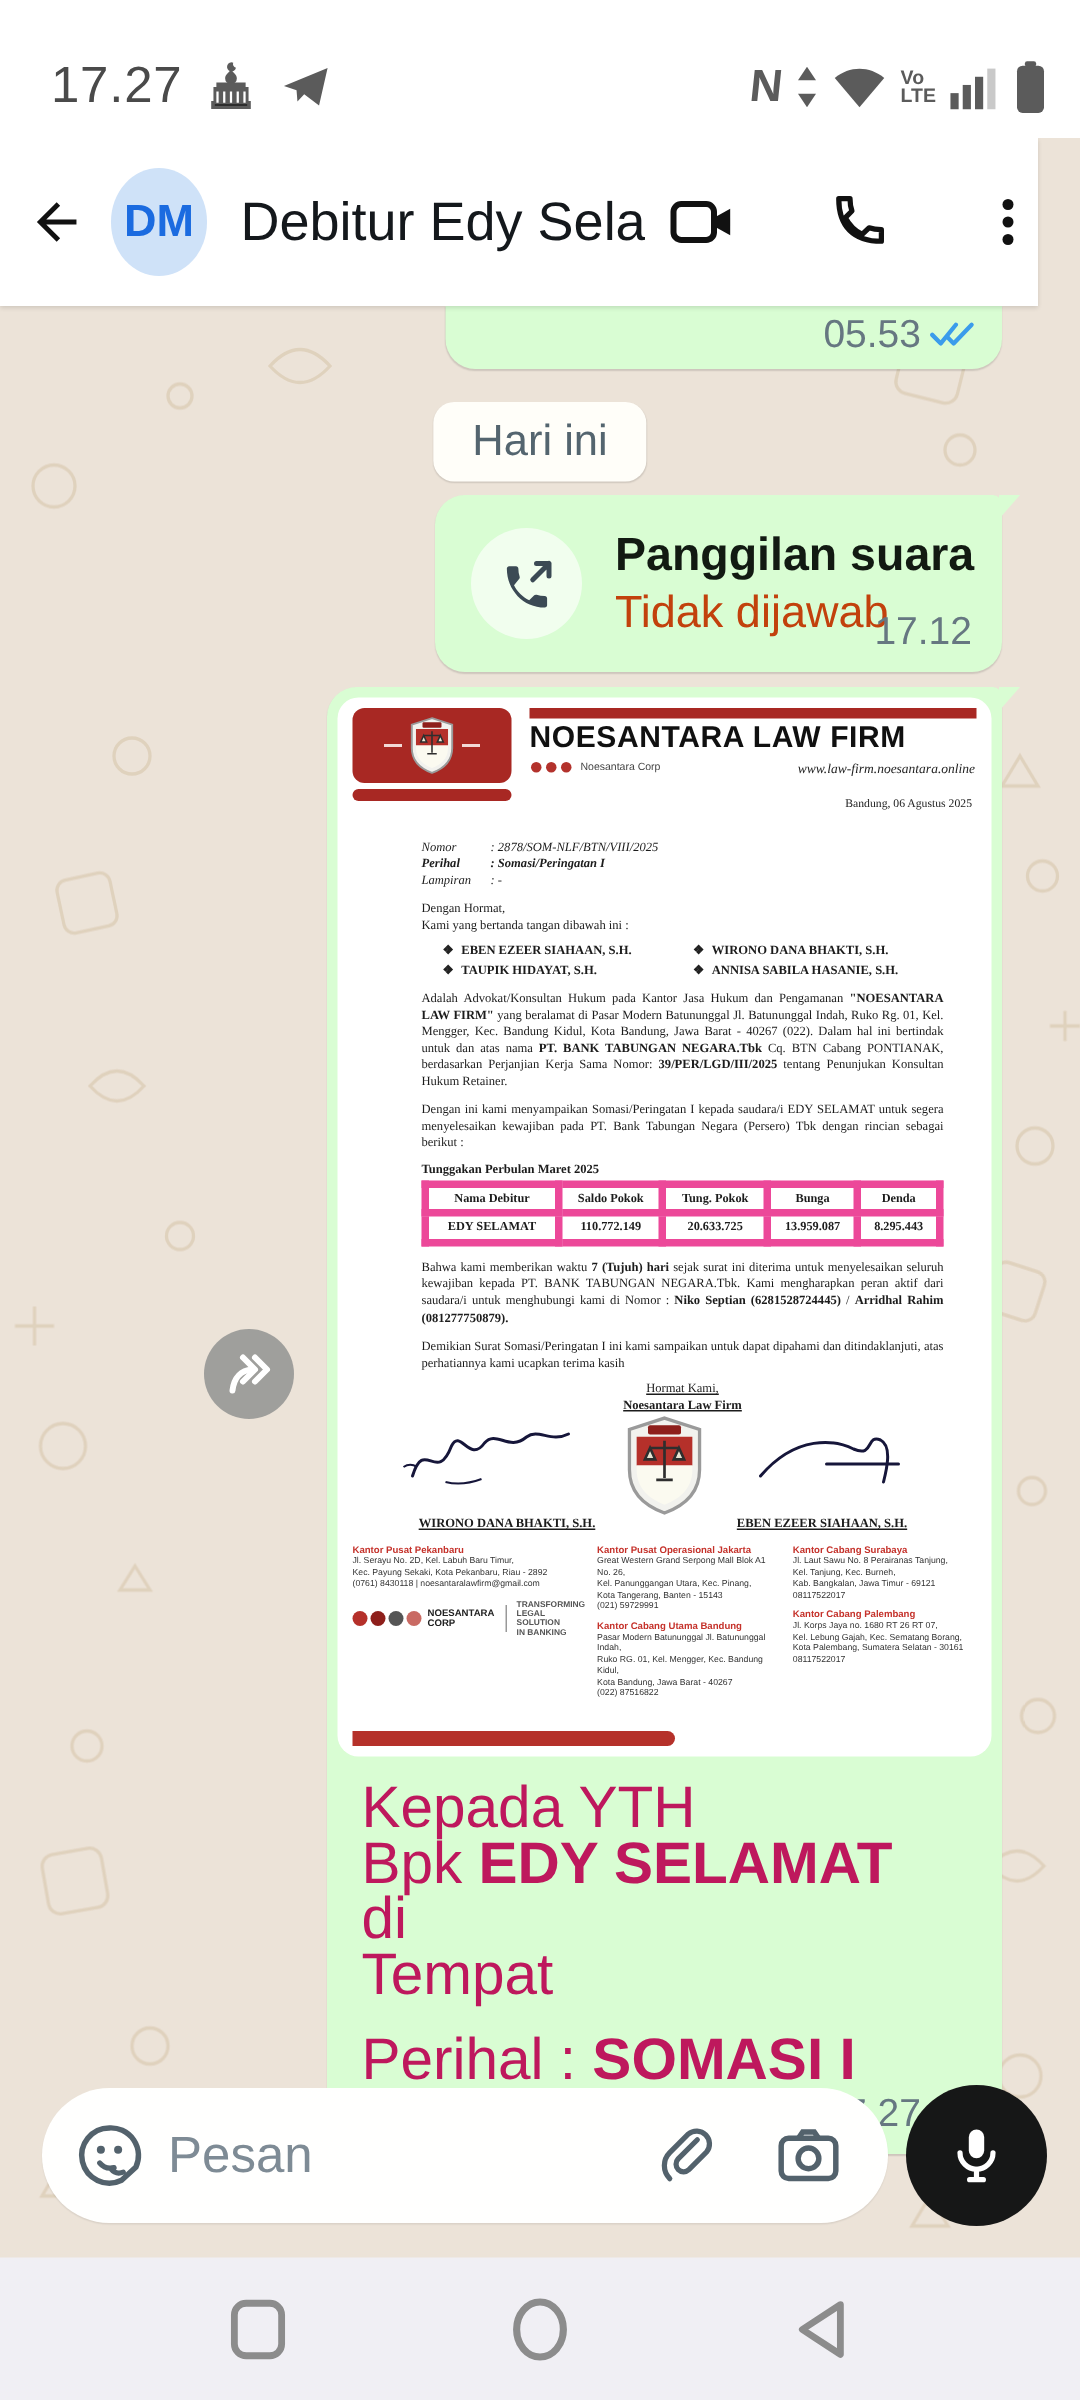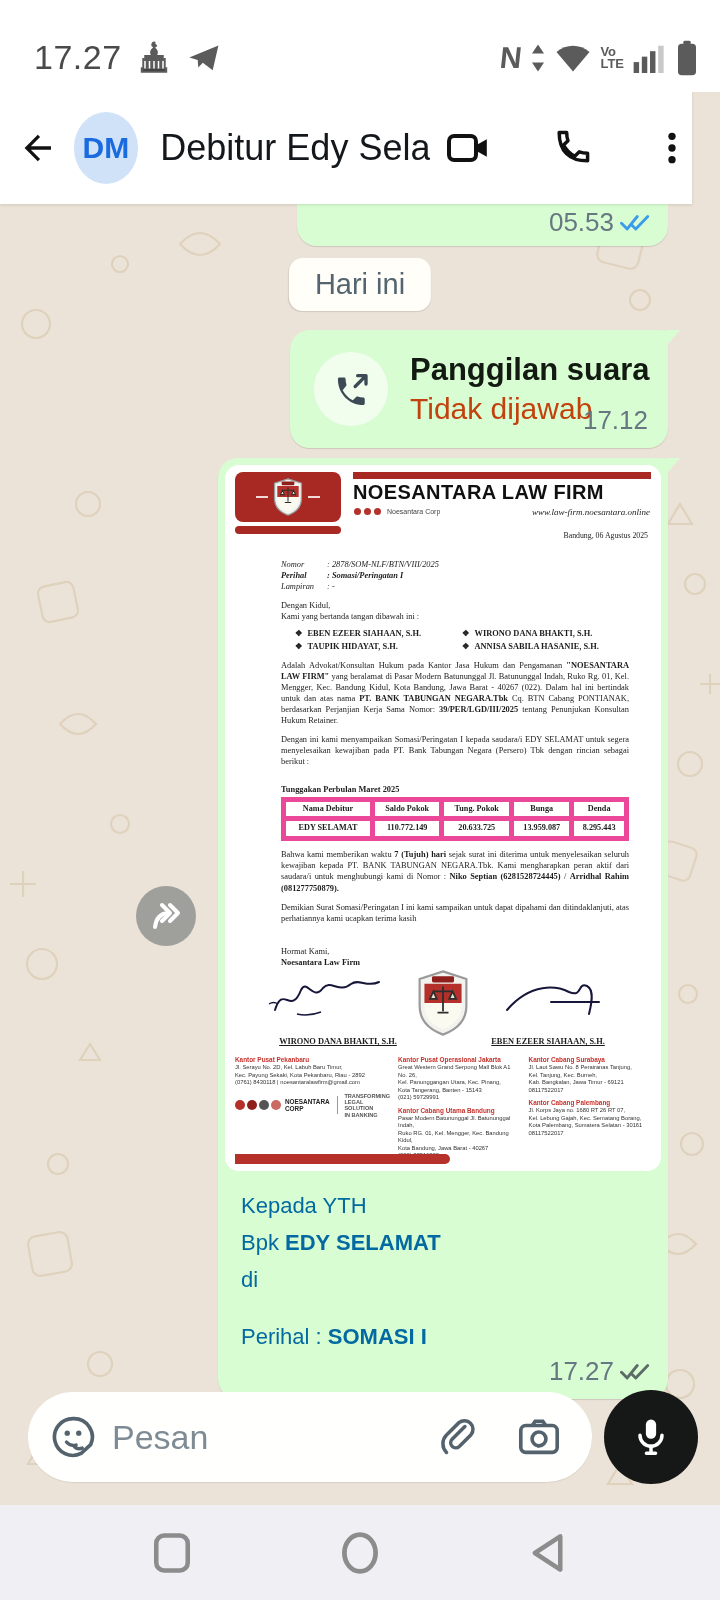--- a/index.html
+++ b/index.html
@@ -26,21 +26,21 @@
   
   .doodles { position:absolute; left:0; top:204px; z-index:0; pointer-events:none; }
 
   
   .bubble { position:absolute; background:#d9fdd3; box-shadow:0 1px 1px rgba(0,0,0,.13); z-index:5; }
   .meta-time { color:#667781; font-size:26px; display:flex; align-items:center; gap:6px; }
 
   .cut-bubble { left:297px; top:204px; width:371px; height:42px; border-radius:0 0 20px 20px;
                 display:flex; align-items:center; justify-content:flex-end; padding:0 18px 6px 0; }
 
-  .date-pill { position:absolute; left:50%; transform:translateX(-50%); top:258px; background:#fffef9;
+  .date-pill { position:absolute; left:50%; transform:translateX(-50%); top:268px; background:#fffef9;
                border-radius:14px; padding:10px 26px; font-size:29px; color:#54656f; z-index:5;
                box-shadow:0 1px 1px rgba(0,0,0,.12); }
 
   .call-bubble { left:290px; top:330px; width:378px; height:118px; border-radius:20px 6px 20px 20px;
                  display:flex; align-items:center; padding:0 18px 0 24px; }
   .call-tail { position:absolute; right:-12px; top:0; width:0; height:0;
                border-left:14px solid #d9fdd3; border-bottom:16px solid transparent; }
   .call-circle { width:74px; height:74px; border-radius:50%; background:rgba(255,255,255,.62);
                  display:flex; align-items:center; justify-content:center; flex:0 0 auto; }
   .call-texts { margin-left:22px; }
@@ -69,48 +69,48 @@
   .lh-sub { position:absolute; left:129px; top:43px; display:flex; align-items:center; gap:3px; }
   .lh-dot { width:7px; height:7px; border-radius:50%; background:#b3322c; }
   .lh-corp { font-family:"Liberation Sans",sans-serif; font-size:7px; color:#444; margin-left:3px; }
   .lh-web { position:absolute; right:11px; top:42px; font-style:italic; font-size:9px; color:#222; }
   .lh-date { position:absolute; right:13px; top:66px; font-size:7.8px; color:#1c1c1c; }
 
   .doc-body { margin:14px 32px 0 56px; font-size:8.4px; line-height:1.32; }
   .meta-row { display:flex;font-style:italic; }
   .meta-label { width:46px; }
   .doc p.just { text-align:justify; margin-top:8px; }
-  .gap8 { margin-top:8px; } .gap6 { margin-top:16px; }
+  .gap8 { margin-top:8px; } .gap6 { margin-top:6px; }
   .b { font-weight:bold; }
   .lawyers { display:grid; grid-template-columns:1fr 1fr; margin:6px 0 0 14px; font-weight:bold; row-gap:1px; }
   .lawyer { display:flex; gap:5px; }
   .diam { color:#222; }
 
   table.debt { border-collapse:collapse; width:100%; margin-top:2px; font-size:8.2px; }
   table.debt th, table.debt td { border:5px solid #ec4899; text-align:center; padding:2px 2px; font-weight:bold; }
 
-  .closing { text-align:left; margin-top:22px; }
+  .closing { text-align:center; margin-top:6px;text-decoration:underline; }
   .sig-area { position:relative; height:78px; margin:2px 24px 0 24px; }
   .sig-shield { position:absolute; left:50%; transform:translateX(-50%); top:0; }
   .sig-name { position:absolute; bottom:2px; width:178px; text-align:center; font-weight:bold; font-size:8.4px;
               text-decoration:underline; }
   .doc-footer { margin:8px 10px 0 10px; display:flex; gap:8px; font-family:"Liberation Sans",sans-serif; }
   .f-col { flex:1; }
   .f-head { color:#c5322b; font-weight:bold; font-size:6.4px; margin-bottom:1px; }
   .f-body { font-size:5.8px; color:#333; line-height:1.3; white-space:pre-line; margin-bottom:5px; }
   .f-brand { display:flex; align-items:center; gap:4px; margin-top:6px; }
   .f-logos { display:flex; gap:2px; }
   .f-logo { width:10px; height:10px; border-radius:50%; }
   .f-corp { font-size:6.4px; font-weight:bold; color:#222; }
   .f-sep { width:1px; height:18px; background:#999; margin:0 3px; }
   .f-tag { font-size:5.6px; font-weight:bold; color:#555; line-height:1.15; white-space:pre-line; }
   .doc-redbar { position:absolute; left:10px; bottom:7px; width:215px; height:10px; background:#b5312a; border-radius:0 5px 5px 0; }
 
   
-  .caption { margin:16px 10px 0 16px; font-size:22px; color:#0369a1; line-height:37px; }
+  .caption { margin:16px 10px 0 16px; font-size:39px; color:#be185d; line-height:37px; }
   .cap-blank { height:20px; }
   .img-bubble .stamp { position:absolute; right:18px; bottom:12px; }
 
   
   .composer { position:absolute; left:0; top:1392px; width:720px; z-index:10; }
   .input-pill { position:absolute; left:28px; top:0; width:564px; height:90px; background:#fffffe; border-radius:45px;
                 display:flex; align-items:center; box-shadow:0 1px 1px rgba(0,0,0,.08); }
   .placeholder { font-size:34px; color:#7e8b95; margin-left:16px; flex:1; }
   .pill-icons { display:flex; align-items:center; gap:38px; margin-right:30px; }
   .mic-btn { position:absolute; left:604px; top:-2px; width:94px; height:94px; border-radius:50%; background:#161717;
@@ -299,21 +299,21 @@
         <span class="meta-label">Perihal</span>
           <span>: Somasi/Peringatan I</span>
       </div>
       <div class="meta-row">
         <span class="meta-label">Lampiran</span>
           <span>: -</span>
       </div>
 
 
       <div class="gap8">
-        <div>Dengan Kidul,</div>
+        <div>Dengan Hormat,</div>
         <div>Kami yang bertanda tangan dibawah ini :</div>
       </div>
 
       <div class="lawyers">
         <div class="lawyer">
             <span class="diam">❖</span>
             <span>EBEN EZEER SIAHAAN, S.H.</span>
           </div>
         <div class="lawyer">
             <span class="diam">❖</span>
@@ -421,20 +421,21 @@
 08117522017</div>
       </div>
     </div>
     <div class="doc-redbar"></div>
   </div>
 
   <div class="caption">
     <div><span>Kepada YTH</span></div>
     <div><span>Bpk </span><span class="b">EDY SELAMAT</span></div>
     <div><span>di</span></div>
+    <div><span>Tempat</span></div>
     <div class="cap-blank"></div>
     <div><span>Perihal : </span><span class="b">SOMASI I</span></div>
     <div style="height:34px"></div>
   </div>
   <div class="stamp meta-time">
     <span>17.27</span>
     <svg width="30" height="21" viewBox="0 0 20 14" style="color:#5b6b66">
         <use href="#dbltick"></use>
       </svg>
   </div>

